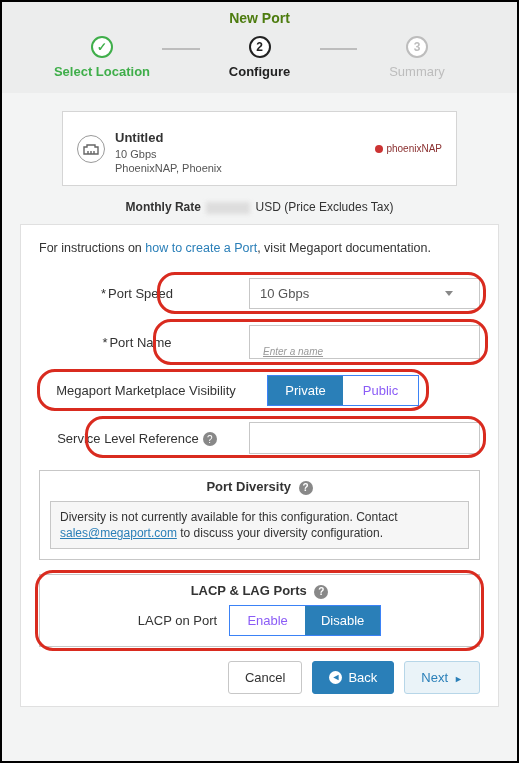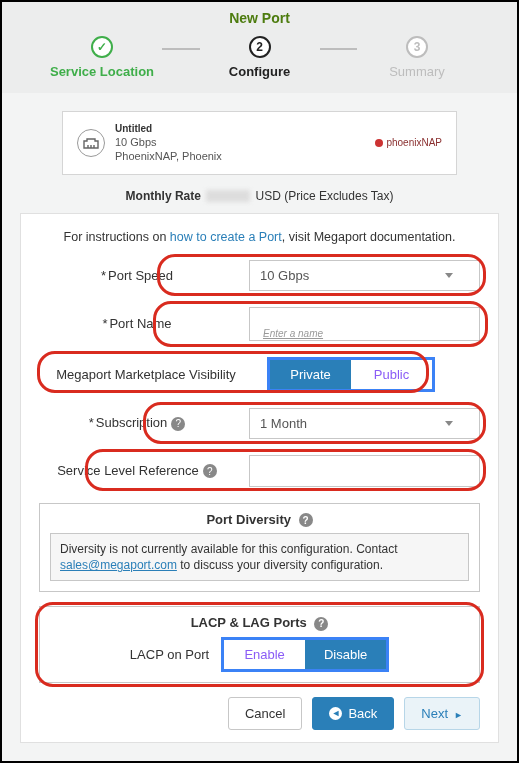--- a/index.html
+++ b/index.html
@@ -84,21 +84,21 @@
     position: relative;
   }
   .port-icon-wrap {
     width: 28px; height: 28px;
     border: 1.5px solid #9a9a9a;
     border-radius: 50%;
     display: flex; align-items:center; justify-content:center;
   }
   .port-icon-wrap svg { width: 16px; height: 14px; }
   .summary-text { line-height: 1.3; }
-  .summary-title { font-weight: 700; font-size: 10px; }
+  .summary-title { font-weight: 700; font-size: 13px; margin-top: 8px; }
   .summary-sub { font-size: 11px; color: #555; }
   .partner-logo {
     margin-left: auto;
     font-size: 10px;
     color: #8a2f2f;
     display:flex; align-items:center; gap:3px;
   }
   .partner-logo .dot { width:8px;height:8px;border-radius:50%;background:#c33; }
   .rate-line {
     text-align: center;
@@ -113,23 +113,22 @@
     filter: blur(2px);
     vertical-align: middle;
     margin: 0 2px;
   }
   .main-card {
     background: #fff;
     border: 1px solid #e0e0e0;
     padding: 16px 18px 12px 18px;
   }
   .instruct {
-    text-align: center;
     font-size: 12.5px;
-    margin-bottom: 16px;
+    margin-bottom: 23px;
   }
   .instruct a { color: #2a7fb8; text-decoration: none; }
   .form-row {
     display: flex;
     align-items: center;
     margin-bottom: 16px;
     gap: 10px;
   }
   .form-label {
     flex: 0 0 200px;
@@ -187,22 +186,22 @@
     left: 14px;
     bottom: 2px;
     font-size: 10px;
     color: #999;
     font-style: italic;
     text-decoration: underline;
     pointer-events: none;
   }
   .toggle-group {
     display: flex;
-    border: 3px solid #3b82f6;
-    width: 168px;
+    border: 1px solid #3b82f6;
+    width: 152px;
   }
   .toggle-btn {
     flex: 1;
     padding: 7px 4px;
     text-align: center;
     font-size: 13px;
     background: #fff;
     color: #8b5cf6;
     cursor: pointer;
   }
@@ -285,21 +284,21 @@
 <body>
 
 <div class="outer">
   <div class="top-bar">
     <div class="page-title">New Port</div>
     <div class="steps">
       <div class="step step1">
         <div class="step-circle">
             <span class="checkmark"></span>
           </div>
-        <div class="step-label">Service Location</div>
+        <div class="step-label">Select Location</div>
       </div>
       <div class="step-line"></div>
       <div class="step step2">
         <div class="step-circle">2</div>
         <div class="step-label">Configure</div>
       </div>
       <div class="step-line"></div>
       <div class="step step3">
         <div class="step-circle">3</div>
         <div class="step-label">Summary</div>
@@ -360,30 +359,20 @@
 
       <div class="form-row rel">
         <div class="form-label" style="flex-basis:218px">Megaport Marketplace Visibility</div>
         <div class="toggle-group">
           <div class="toggle-btn active">Private</div>
           <div class="toggle-btn">Public</div>
         </div>
         <div class="annot" style="left:-2px;top:-6px;width:392px;height:42px"></div>
       </div>
 
-      <div class="form-row rel">
-        <div class="form-label"><span class="req">*</span><span>Subscription</span><span class="help-icon">?</span></div>
-        <div class="form-control-wrap">
-          <div class="select-box">
-            <span>1 Month</span>
-            <span class="chev"></span>
-          </div>
-        </div>
-        <div class="annot" style="left:104px;top:-6px;right:-6px;height:42px"></div>
-      </div>
 
       <div class="form-row rel">
         <div class="form-label"><span>Service Level Reference</span><span class="help-icon">?</span></div>
         <div class="form-control-wrap">
           <input class="text-input" type="text" style="height: 32px; padding: 6px 10px;" value="">
         </div>
         <div class="annot" style="left:46px;top:-6px;right:-6px;height:42px"></div>
       </div>
 
       <div class="section-box">

